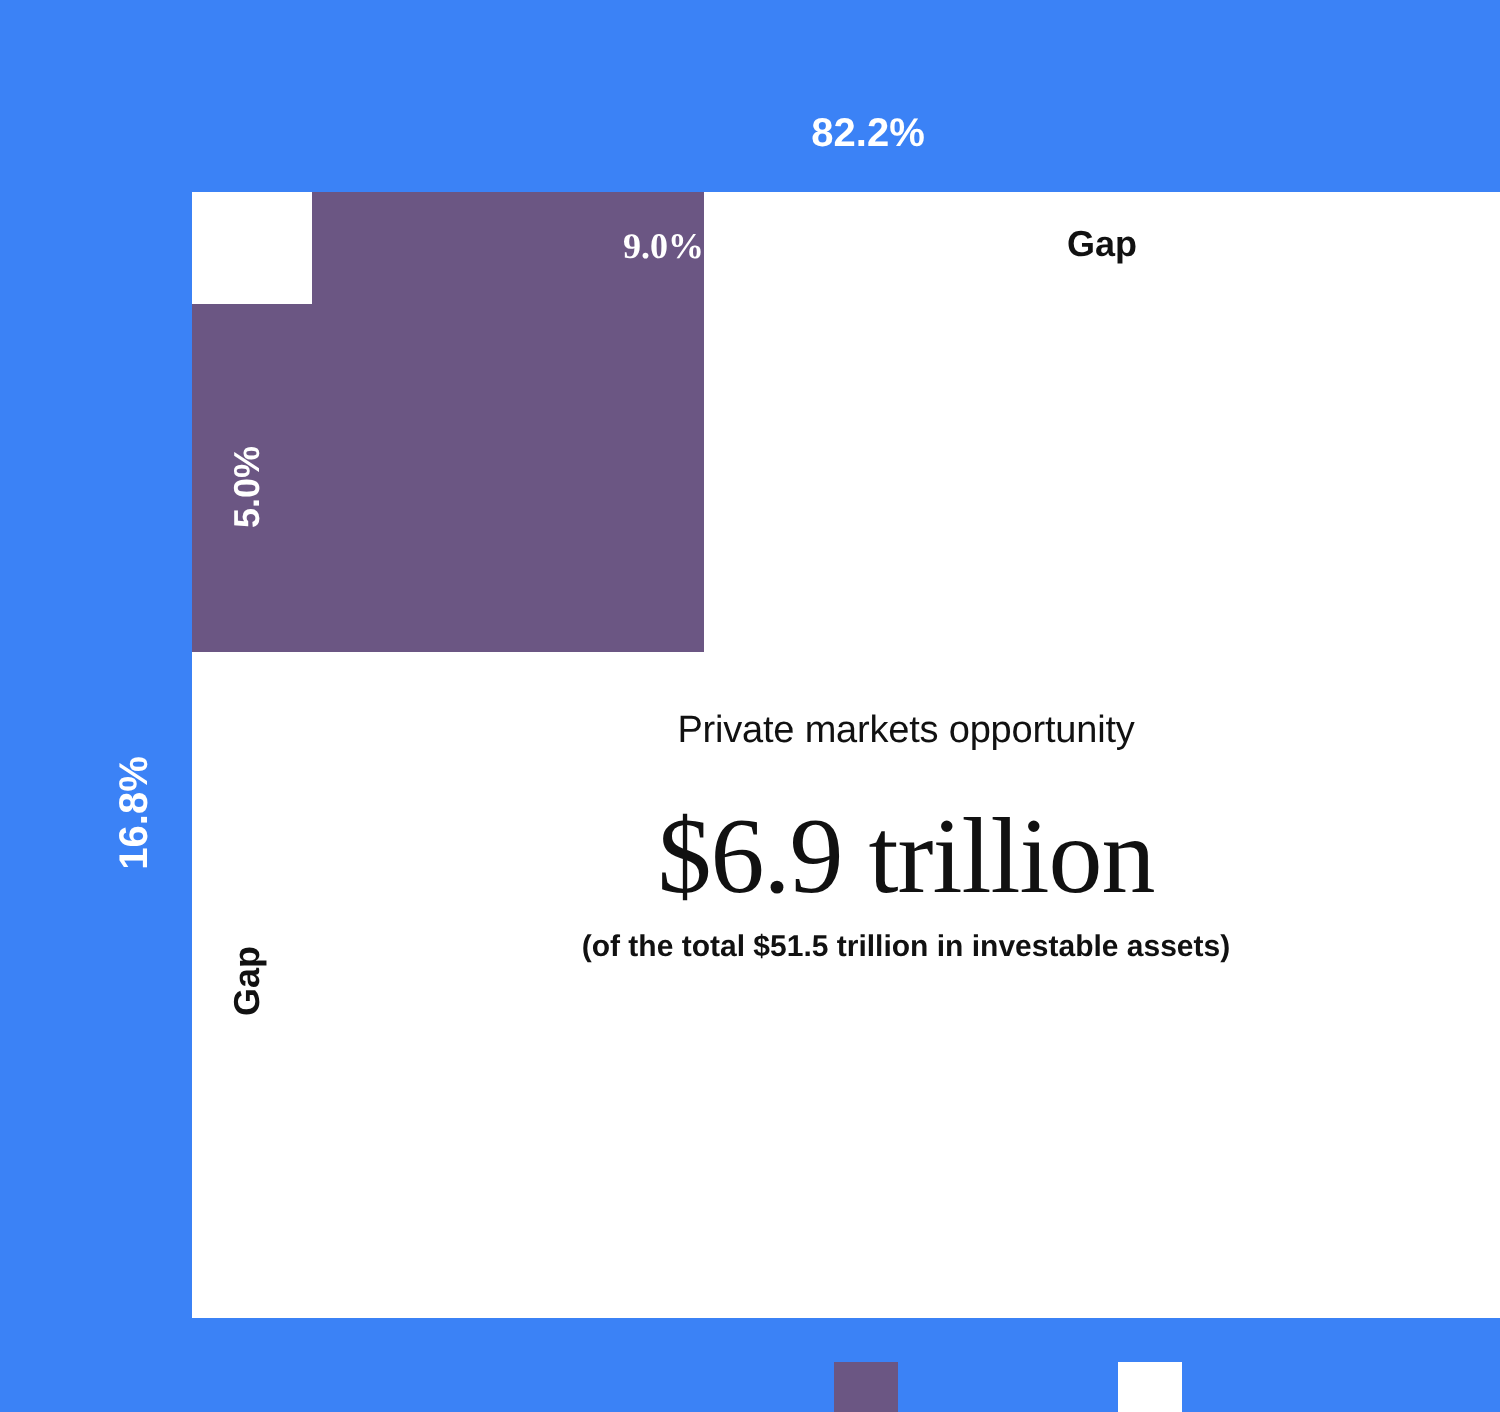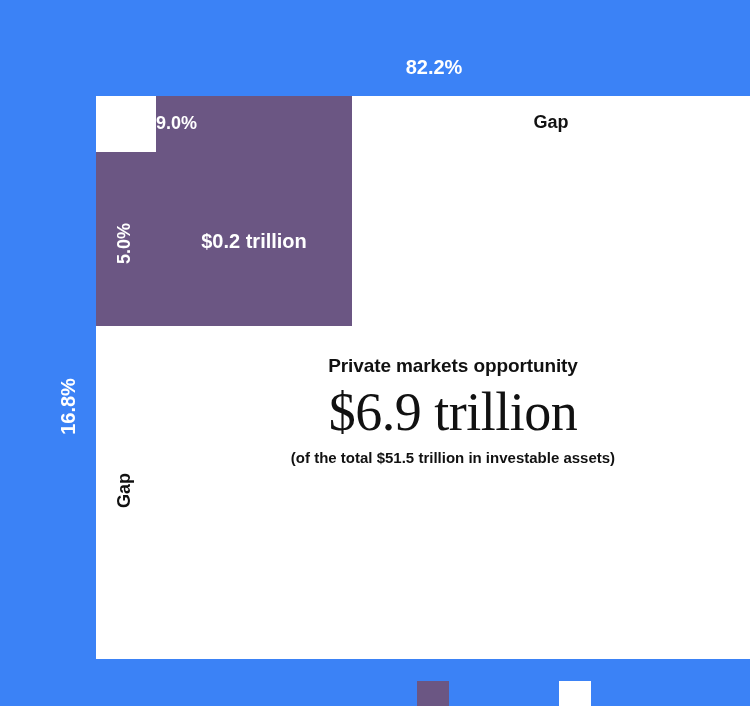--- a/index.html
+++ b/index.html
@@ -72,23 +72,24 @@
     top: 112px;
     width: 398px;
     text-align: center;
     color: #111111;
     font-size: 18px;
   }
   .lbl-pct-bar {           
     left: 156px;
     top: 113px;
     width: 196px;
-    text-align: left;
-    color: #ffffff;
-    font-size: 18px;
+    text-align: right;
+    color: #ffffff;
+    font-size: 18px;
+    font-family: Liberation Serif, serif;
   }
   .lbl-value {             
     left: 156px;
     top: 230px;
     width: 196px;
     text-align: center;
     color: #ffffff;
     font-size: 20px;
   }
 
@@ -129,30 +130,30 @@
   .callout {
     position: absolute;
     left: 156px;
     top: 355px;
     width: 594px;
     text-align: center;
   }
   .callout-title {
     color: #111111;
     font-size: 19px;
-    font-weight: bold;
+    font-weight: normal;
     letter-spacing: -0.1px;
   }
   .callout-figure {
     color: #111111;
     font-family: "Liberation Serif", serif;
     font-size: 54px;
     font-weight: normal;
     line-height: 1.18;
-    margin-top: 4px;
+    margin-top: 20px;
     letter-spacing: -0.5px;
   }
   .callout-sub {
     color: #111111;
     font-size: 15px;
     font-weight: bold;
     margin-top: 4px;
   }
 
   
@@ -192,21 +193,20 @@
   <div class="panel" style="background: rgb(255, 255, 255);"></div>
 
   <div class="rect rect-top" style="background: rgb(107, 86, 131);"></div>
   <div class="rect rect-left" style="background: rgb(107, 86, 131);"></div>
   <div class="rect rect-main" style="background: rgb(107, 86, 131);"></div>
 
   <div class="lbl lbl-pct-top">82.2%</div>
   <div class="lbl lbl-gap-top">Gap</div>
   <div class="lbl lbl-pct-bar">9.0%</div>
 
-  <div class="lbl lbl-value">$0.2 trillion</div>
 
   <div class="vlbl lbl-pct-left-col">5.0%</div>
   <div class="vlbl lbl-pct-left">16.8%</div>
   <div class="vlbl lbl-gap-left">Gap</div>
 
   <div class="callout">
     <div class="callout-title">Private markets opportunity</div>
     <div class="callout-figure">$6.9 trillion</div>
     <div class="callout-sub">(of the total $51.5 trillion in investable assets)</div>
   </div>

